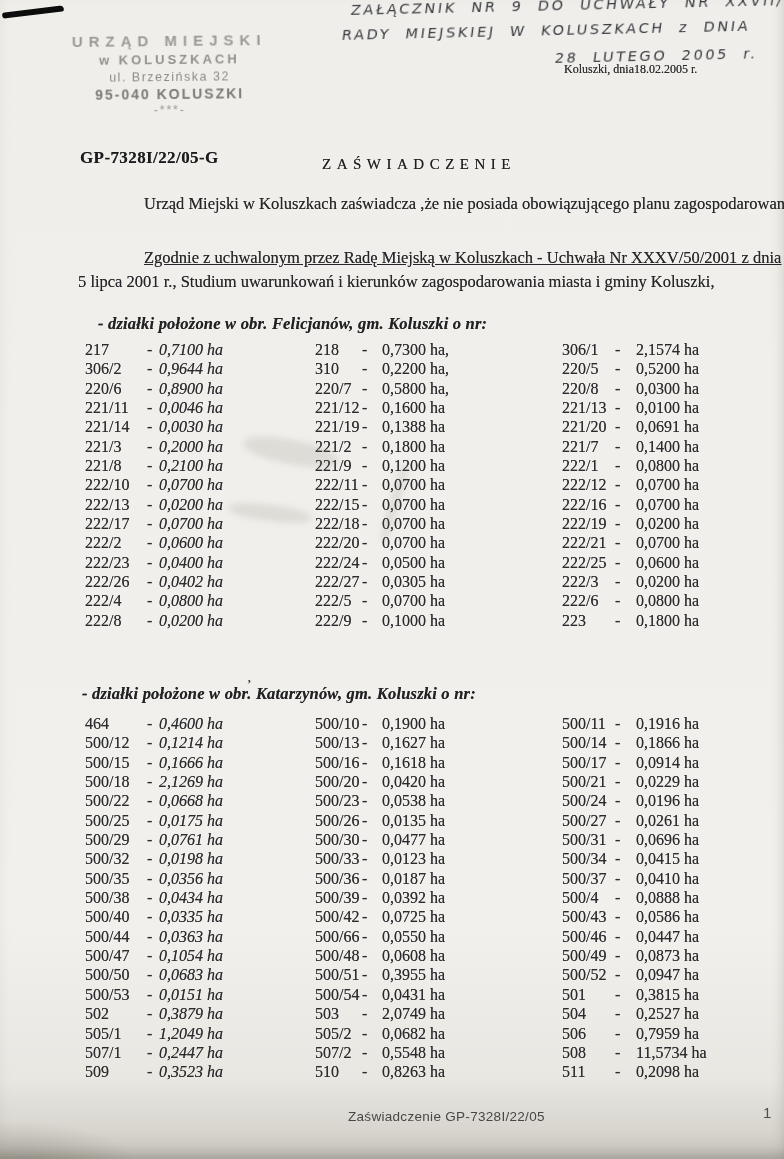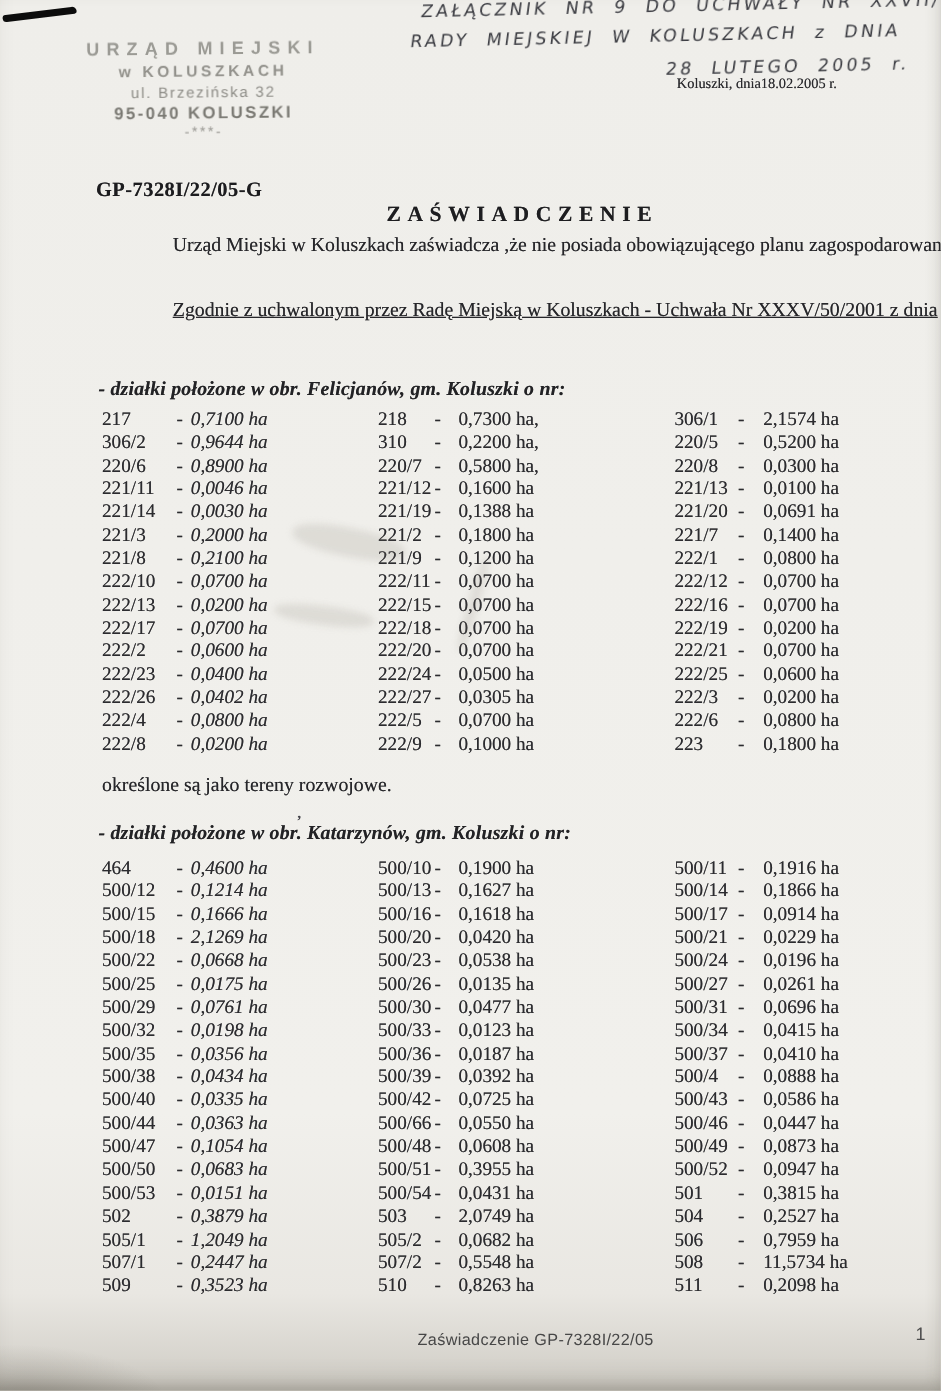--- a/index.html
+++ b/index.html
@@ -32,30 +32,30 @@
   .hw{font-family:"DejaVu Sans",sans-serif;color:#3b3c42;letter-spacing:2.6px;word-spacing:7px;
       font-size:14.5px;transform:skewX(-9deg) rotate(-1.3deg);transform-origin:left top;
       filter:blur(.2px);}
   .hw1{left:352px;top:2px;}
   .hw2{left:343px;top:27px;}
   .hw3{left:556px;top:50px;}
 
   .dateline{left:564px;top:62px;font-size:12px;color:#2a2a2e;}
   .refnum{left:80px;top:116px;font-size:17px;font-weight:bold;letter-spacing:.4px;color:#1c1c1f;margin-top:32px;}
 
-  .doc-title{left:322px;top:168px;font-size:18px;font-weight:bold;letter-spacing:5.5px;color:#1d1d20;}
+  .doc-title{left:322px;top:156px;font-size:15px;font-weight:normal;letter-spacing:5.5px;color:#1d1d20;}
 
   .para{font-size:16.5px;color:#26262a;}
   .p1l1{left:144px;top:194px;}
   .p1l2{left:78px;top:218px;}
   .p2l1{left:144px;top:248px;text-decoration:underline;}
   .p2l2{left:78px;top:272px;}
 
   .sec-head{font-size:16.5px;font-weight:bold;font-style:italic;color:#222225;letter-spacing:.2px;}
-  .h1{left:82px;top:314px;}
+  .h1{left:98px;top:314px;}
   .h2{left:82px;top:684px;}
   .stray{left:247px;top:676px;font-size:13px;color:#44444a;font-weight:bold;}
 
   .closing{left:85px;top:644px;font-size:16.5px;}
 
   .ptable{position:absolute;left:85px;width:660px;}
   .t1{top:340px;text-align:center;}
   .t2{top:714px;}
   .t-row{position:relative;height:19.35px;font-size:16px;color:#2b2b2f;}
   .cell{position:absolute;top:0;line-height:19px;}
@@ -93,20 +93,21 @@
   <div class="abs hw hw2">RADY MIEJSKIEJ W KOLUSZKACH z DNIA</div>
   <div class="abs hw hw3">28 LUTEGO 2005 r.</div>
 
   <div class="abs dateline scan">Koluszki, dnia18.02.2005 r.</div>
   <div class="abs refnum scan">GP-7328I/22/05-G</div>
 
   <div class="abs doc-title scan">ZAŚWIADCZENIE</div>
 
   <div class="abs para p1l1 scan">Urząd Miejski w Koluszkach zaświadcza ,że nie posiada obowiązującego planu zagospodarowania</div>
   <div class="abs para p2l1 scan">Zgodnie z uchwalonym  przez Radę Miejską w Koluszkach - Uchwała Nr XXXV/50/2001 z dnia</div>
+  <div class="abs para p2l2 scan">5 lipca 2001 r., Studium uwarunkowań i kierunków zagospodarowania miasta i gminy Koluszki,</div>
 
   <div class="abs sec-head h1 scan">- działki położone w obr. Felicjanów, gm. Koluszki  o nr:</div>
   <div class="ptable t1">
       <div class="t-row scan">
         <span class="cell n1">217</span>
         <span class="cell d1">-</span>
         <span class="cell v1">0,7100 ha</span>
         <span class="cell n2">218</span>
         <span class="cell d2">-</span>
         <span class="cell v2">0,7300 ha,</span>
@@ -263,21 +264,20 @@
         <span class="cell v1">0,0200 ha</span>
         <span class="cell n2">222/9</span>
         <span class="cell d2">-</span>
         <span class="cell v2">0,1000 ha</span>
         <span class="cell n3">223</span>
         <span class="cell d3">-</span>
         <span class="cell v3">0,1800 ha</span>
       </div>
     </div>
 
-  <div class="abs closing scan">określone są jako tereny rozwojowe.</div>
 
   <div class="abs stray">’</div>
   <div class="abs sec-head h2 scan">- działki położone w obr. Katarzynów, gm. Koluszki  o nr:</div>
   <div class="ptable t2">
       <div class="t-row scan">
         <span class="cell n1">464</span>
         <span class="cell d1">-</span>
         <span class="cell v1">0,4600 ha</span>
         <span class="cell n2">500/10</span>
         <span class="cell d2">-</span>

